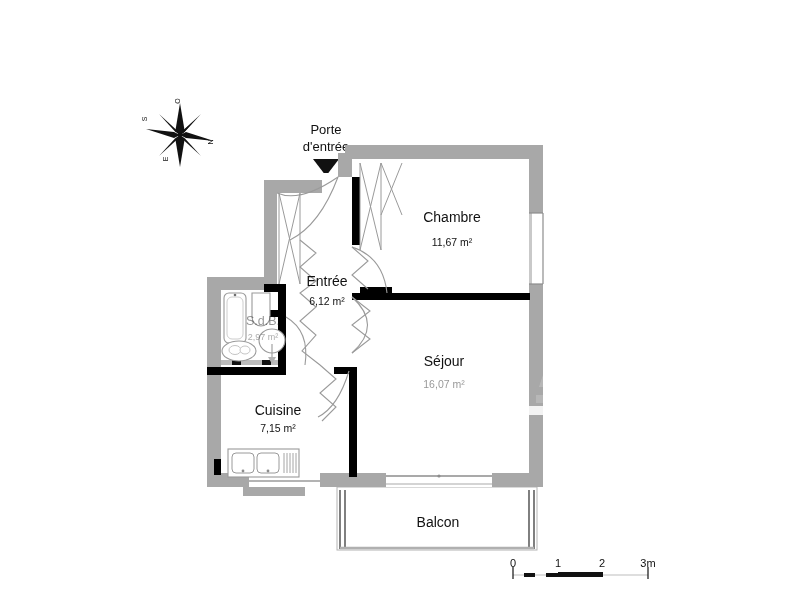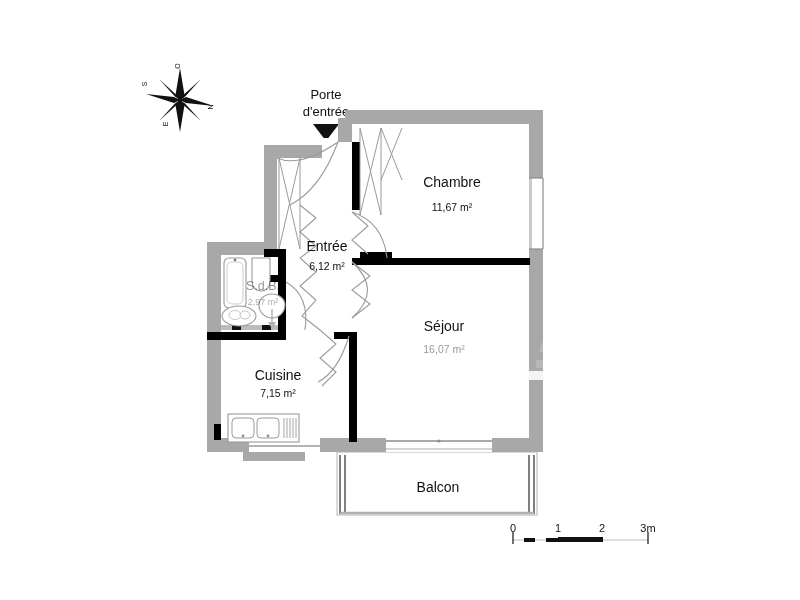--- a/index.html
+++ b/index.html
@@ -3,21 +3,21 @@
 <meta charset="utf-8">
 <style>
   html,body{margin:0;padding:0;}
   body{
     width:800px;height:600px;
     background:#ffffff;
     font-family:"Liberation Sans", sans-serif;
     overflow:hidden;
     position:relative;
   }
-  #plan-root{position:absolute;inset:0;}
+  #plan-root{position:absolute;inset:0;margin-top:35px;}
   svg{display:block;}
   .rm-name{font-family:"Liberation Sans",sans-serif;font-size:14px;fill:#111;text-anchor:middle;}
   .rm-area{font-family:"Liberation Sans",sans-serif;font-size:10.5px;fill:#111;text-anchor:middle;}
   .rm-name-sm{font-family:"Liberation Sans",sans-serif;font-size:12.5px;fill:#111;text-anchor:middle;}
   .rm-area-sm{font-family:"Liberation Sans",sans-serif;font-size:9px;fill:#444;text-anchor:middle;}
   .lbl{font-family:"Liberation Sans",sans-serif;font-size:13px;fill:#111;text-anchor:middle;}
   .scale-txt{font-family:"Liberation Sans",sans-serif;font-size:11px;fill:#111;text-anchor:middle;}
   .compass-txt{font-family:"Liberation Sans",sans-serif;font-size:7px;fill:#111;text-anchor:middle;}
   .faded{opacity:.45;}
 </style>

